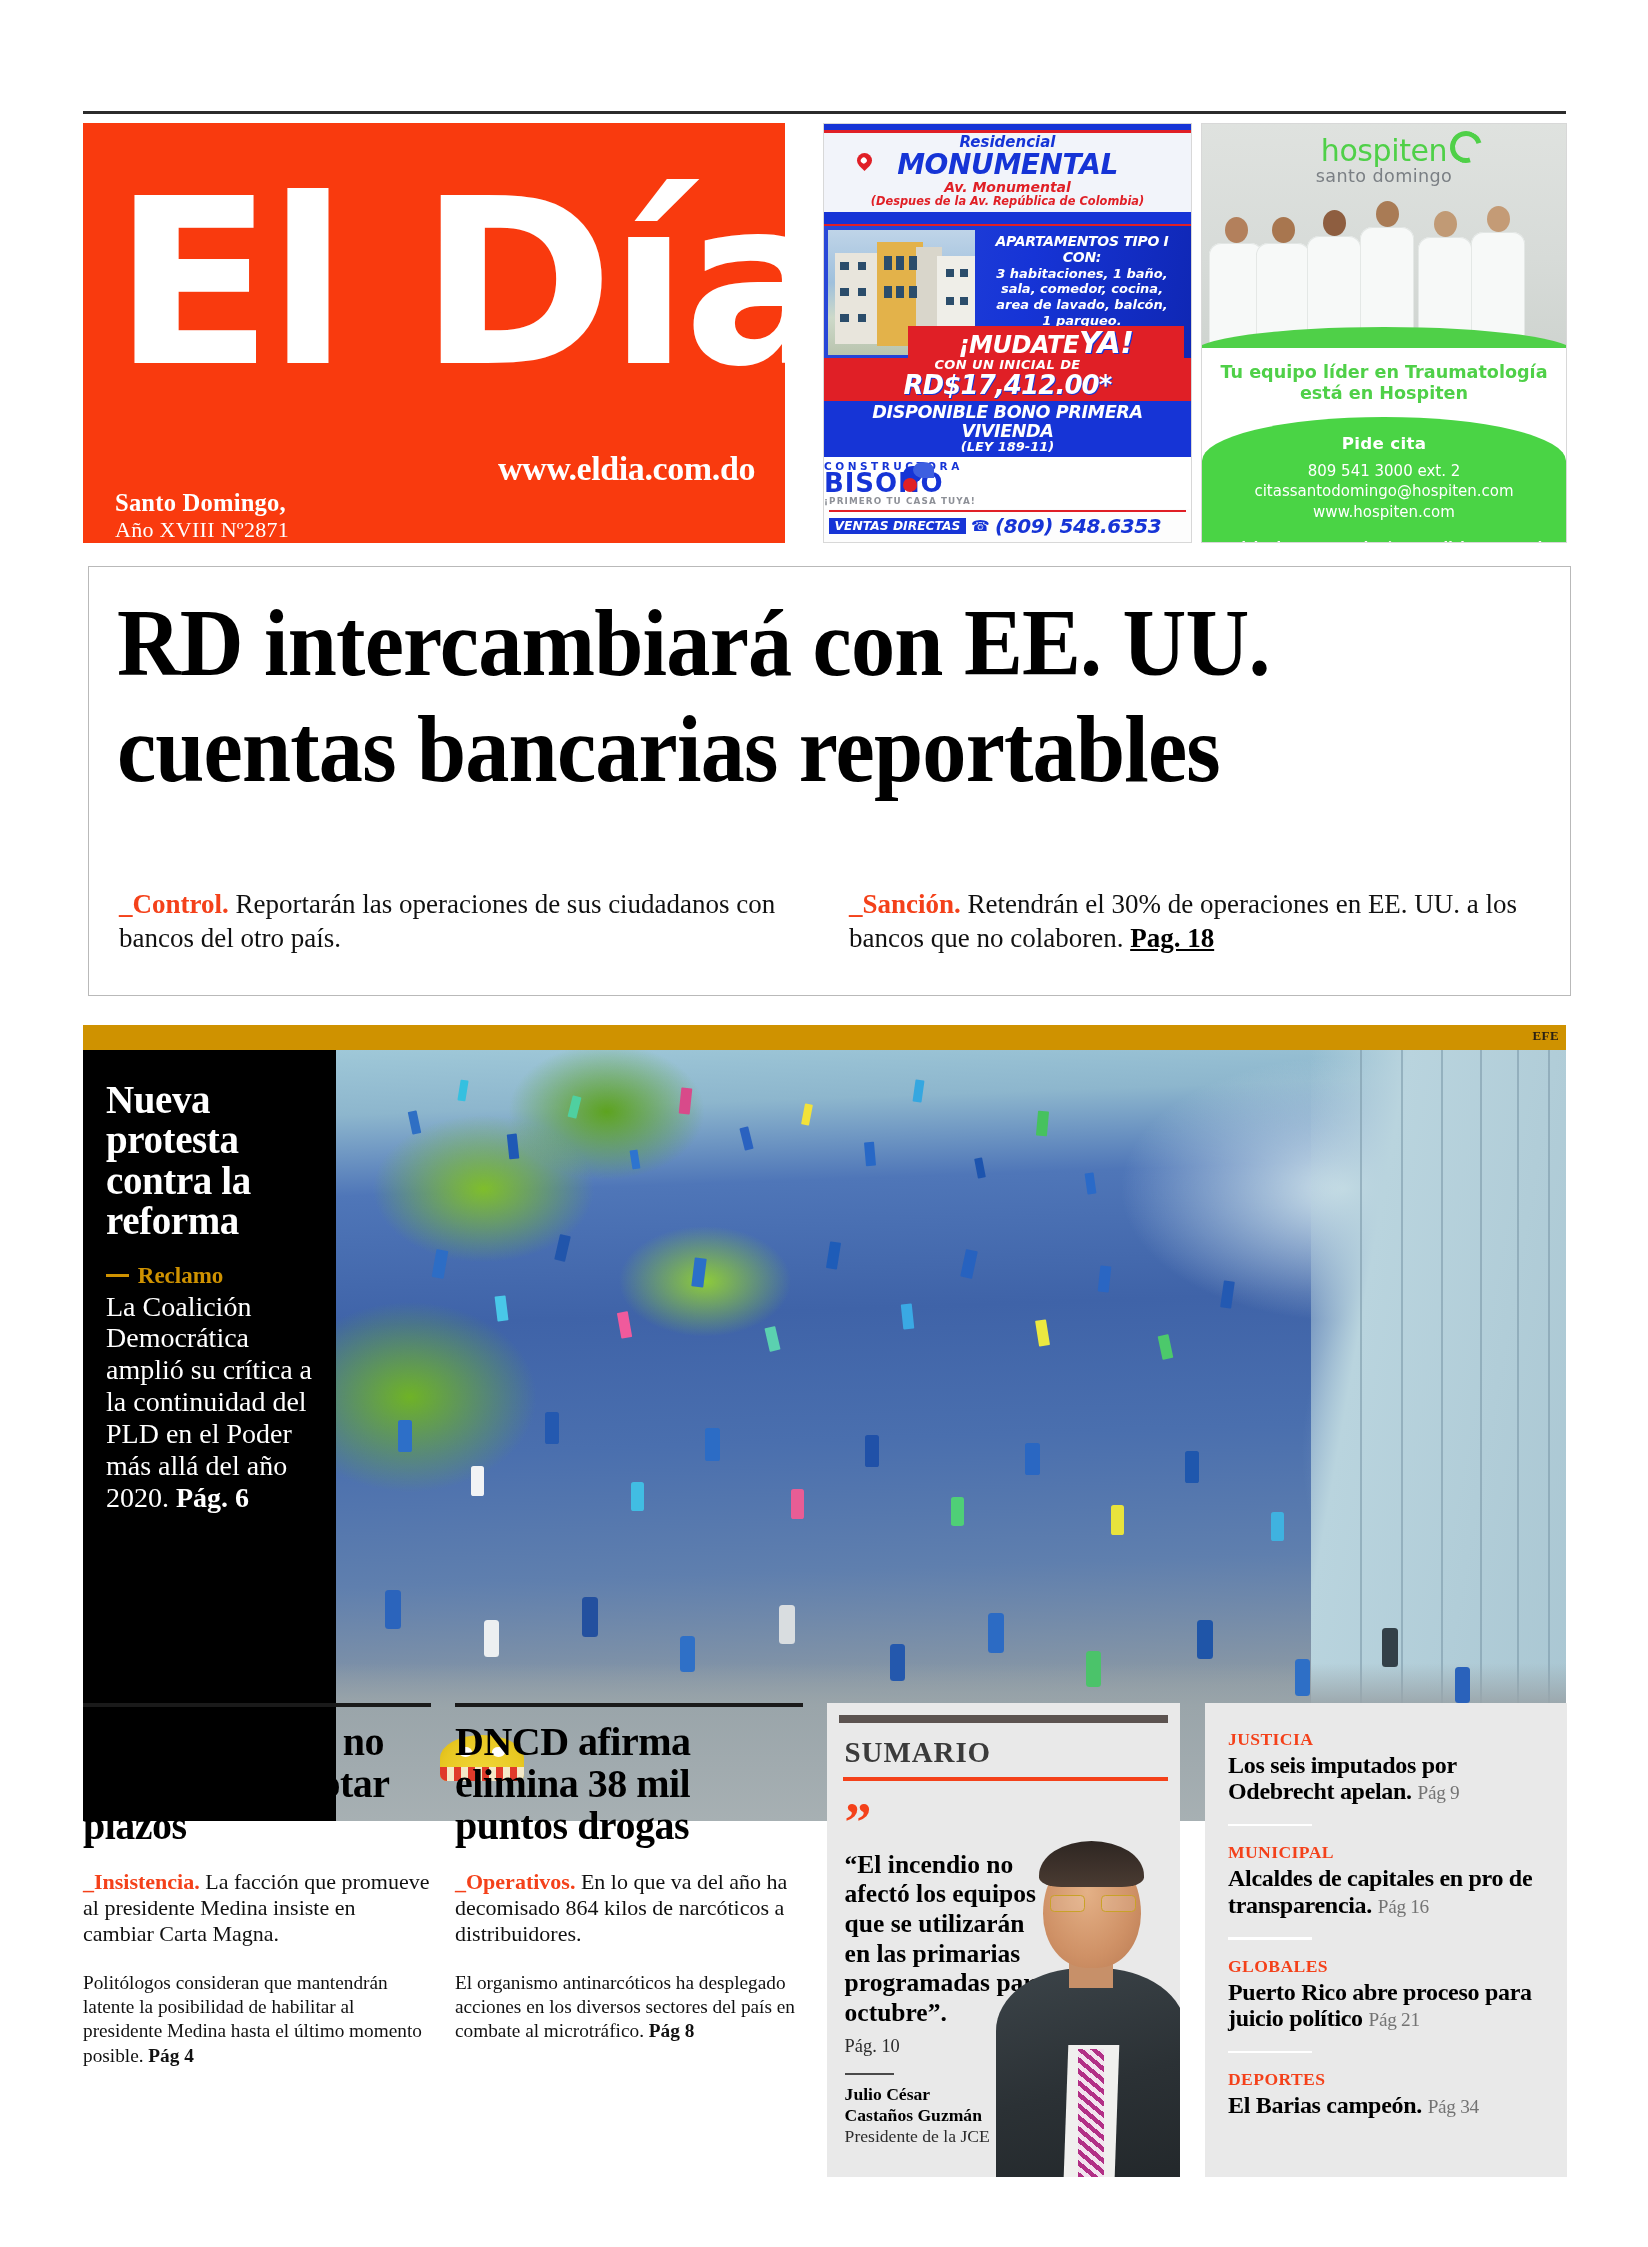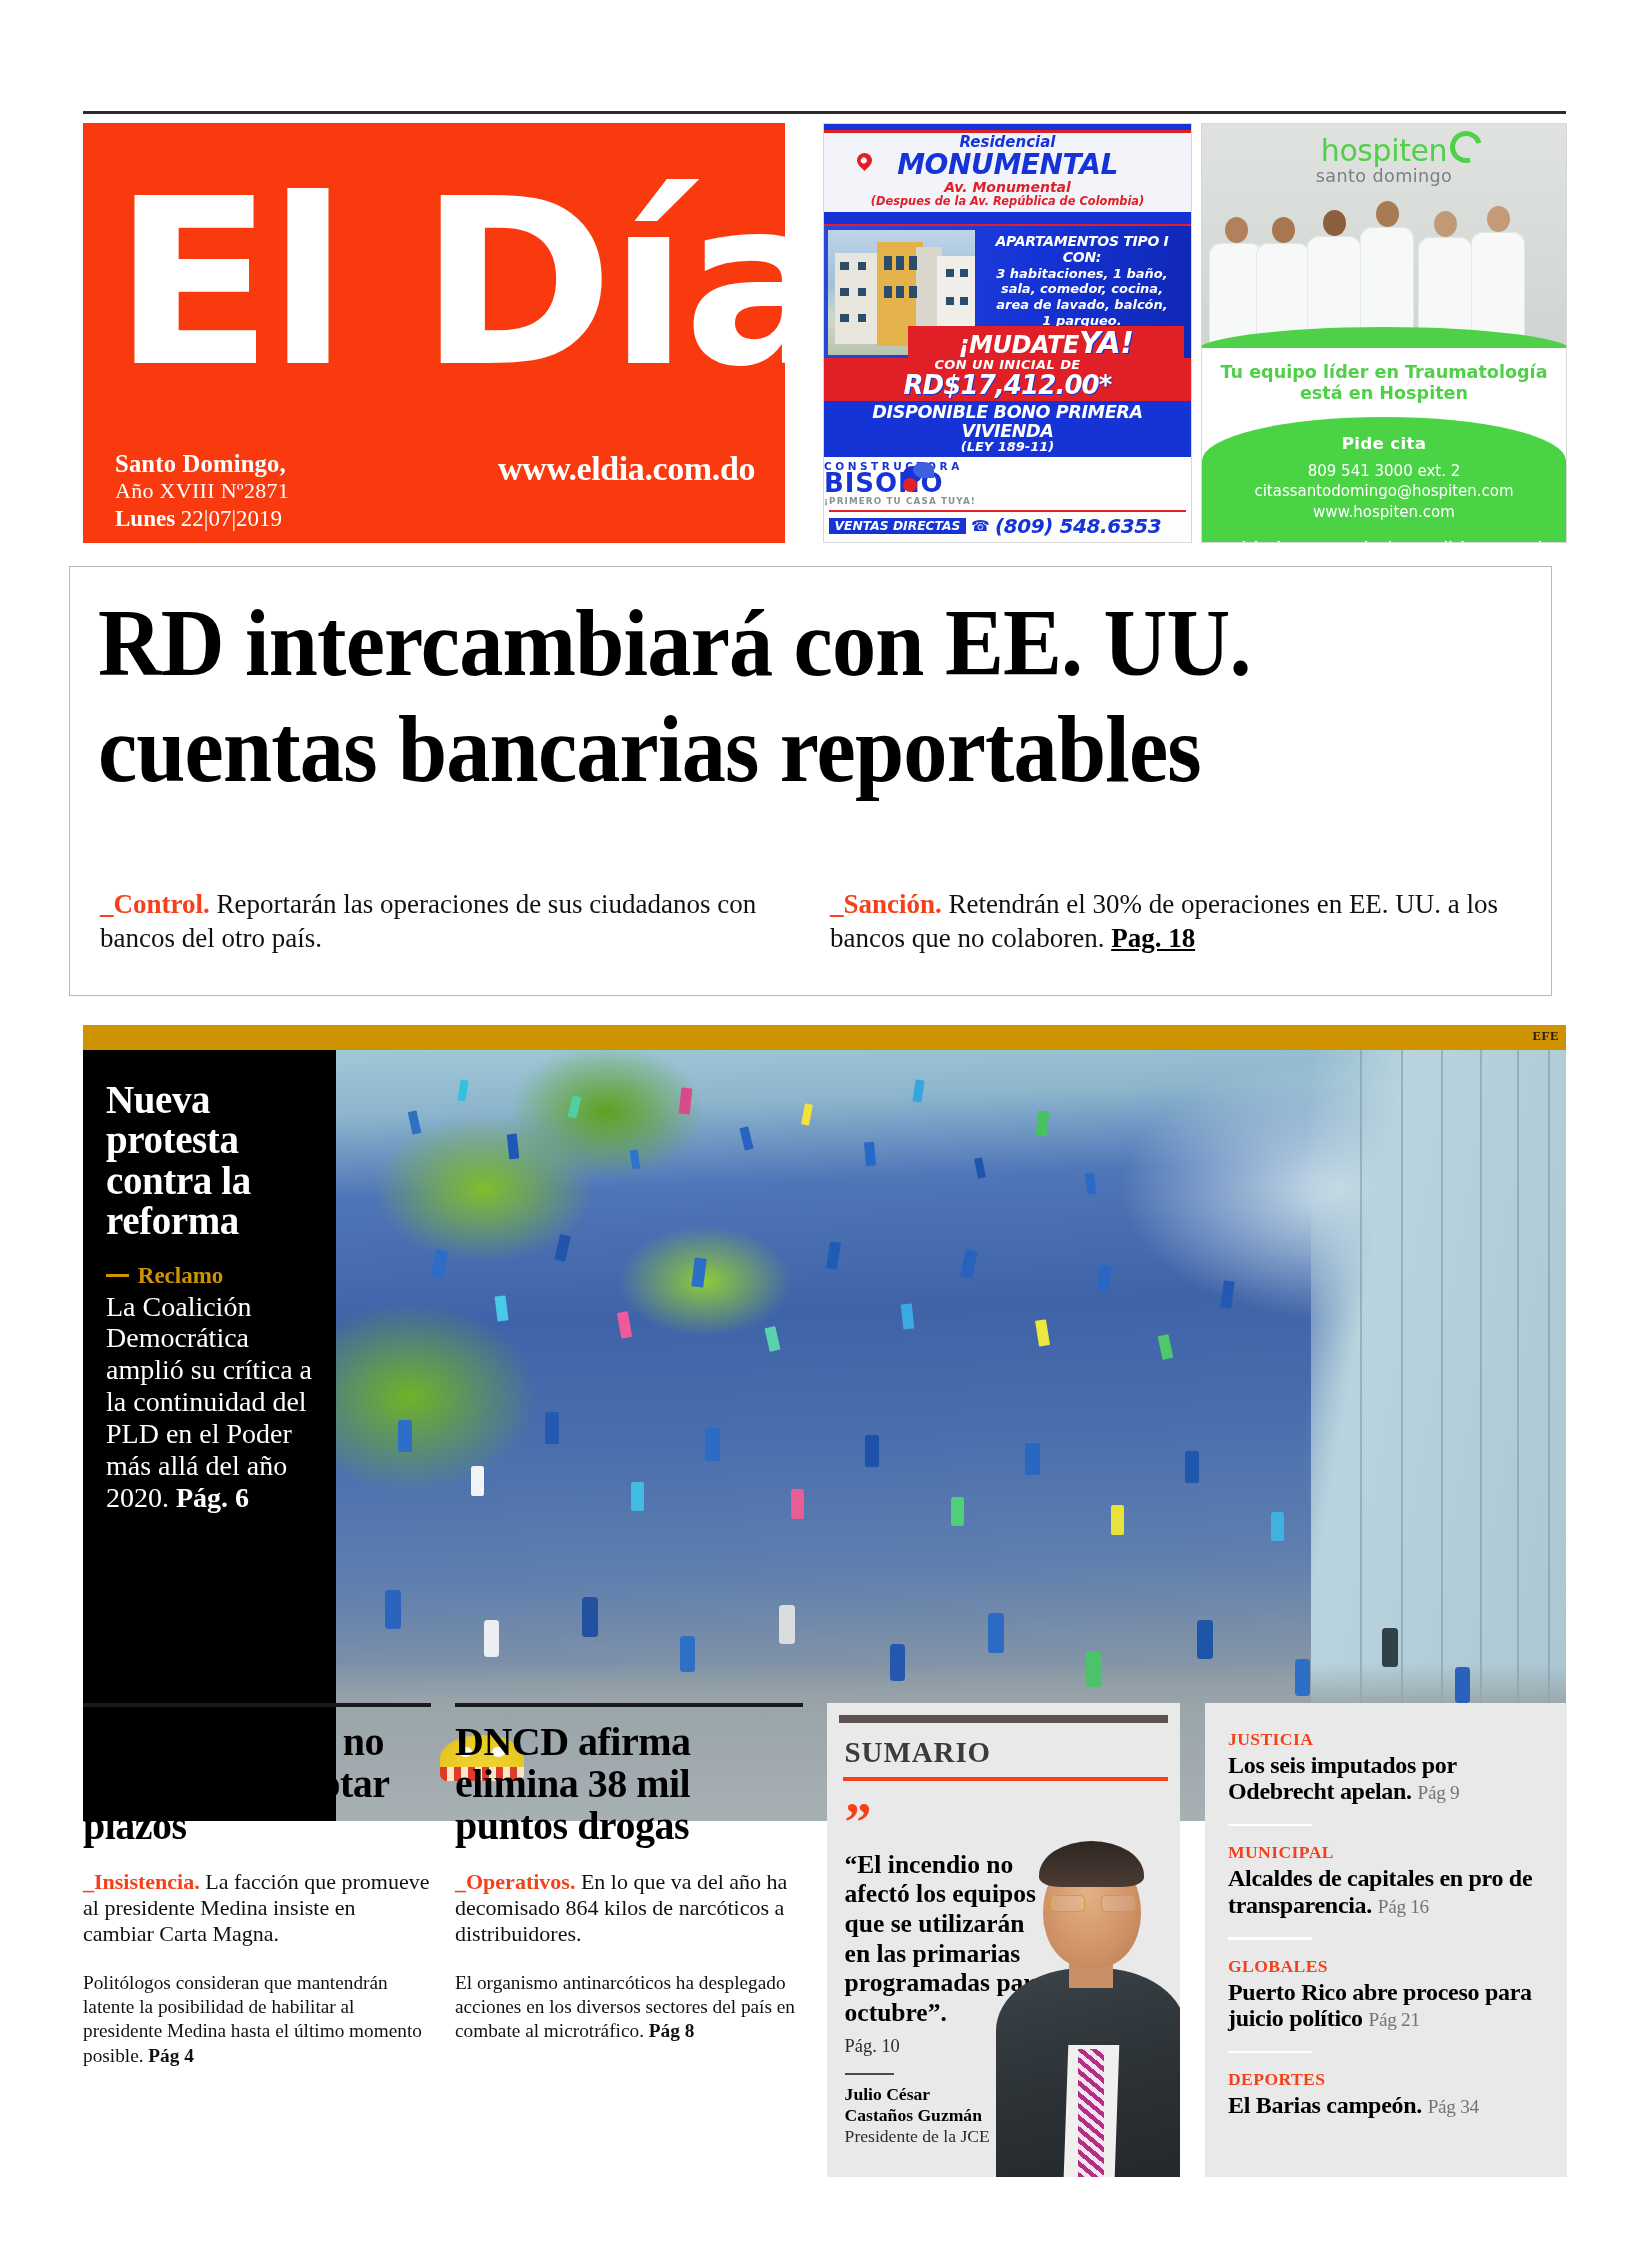--- a/index.html
+++ b/index.html
@@ -36,21 +36,21 @@
     letter-spacing: -5.3px;
     white-space: nowrap;
     transform: scaleX(1.02);
     transform-origin: left center;
   }
   .mast-info {
     position: absolute; left: 32px; top: 327px; color: #fff;
   }
   .mast-city {
     font-family: "Liberation Serif", serif;
-    font-weight: 700; font-size: 24.6px; line-height: 1.12; letter-spacing: 0.2px;
+    font-weight: 700; font-size: 24.6px; line-height: 1.12; letter-spacing: 0.2px; margin-top: 39px;
   }
   .mast-year {
     font-family: "Liberation Serif", serif;
     font-weight: 400; font-size: 22px; line-height: 1.2; letter-spacing: 0.3px;
   }
   .mast-date {
     font-family: "Liberation Serif", serif;
     font-size: 23px; line-height: 1.2; margin-top: 1px;
   }
   .mast-date b { font-weight: 700; }
@@ -159,21 +159,21 @@
   .hos-green {
     position: relative; margin-top: 3.5px; height: 144px; background: #4ad445;
     border-radius: 56% 56% 0 0 / 34% 34% 0 0; color: #fff; text-align: center; padding-top: 16px;
   }
   .hos-green .pide { font-size: 16.7px; font-weight: 700; letter-spacing: 0.3px; }
   .hos-green .line { font-size: 15px; font-weight: 400; line-height: 1.34; }
   .hos-green .serv { position: absolute; left: 0; right: 0; bottom: 7px; font-size: 13px; font-weight: 700; }
 
   
   .headline-box {
-    position: absolute; left: 69px; top: 566px; width: 1483px; height: 430px;
+    position: absolute; left: 88px; top: 566px; width: 1483px; height: 430px;
     border: 1.8px solid #b9b9b9; background: #fff;
   }
   .headline {
     font-family: "Liberation Serif", serif;
     font-weight: 700;
     font-size: 95px;
     line-height: 1.06;
     letter-spacing: -0.9px;
     color: #000;
     padding: 26px 30px 0;

